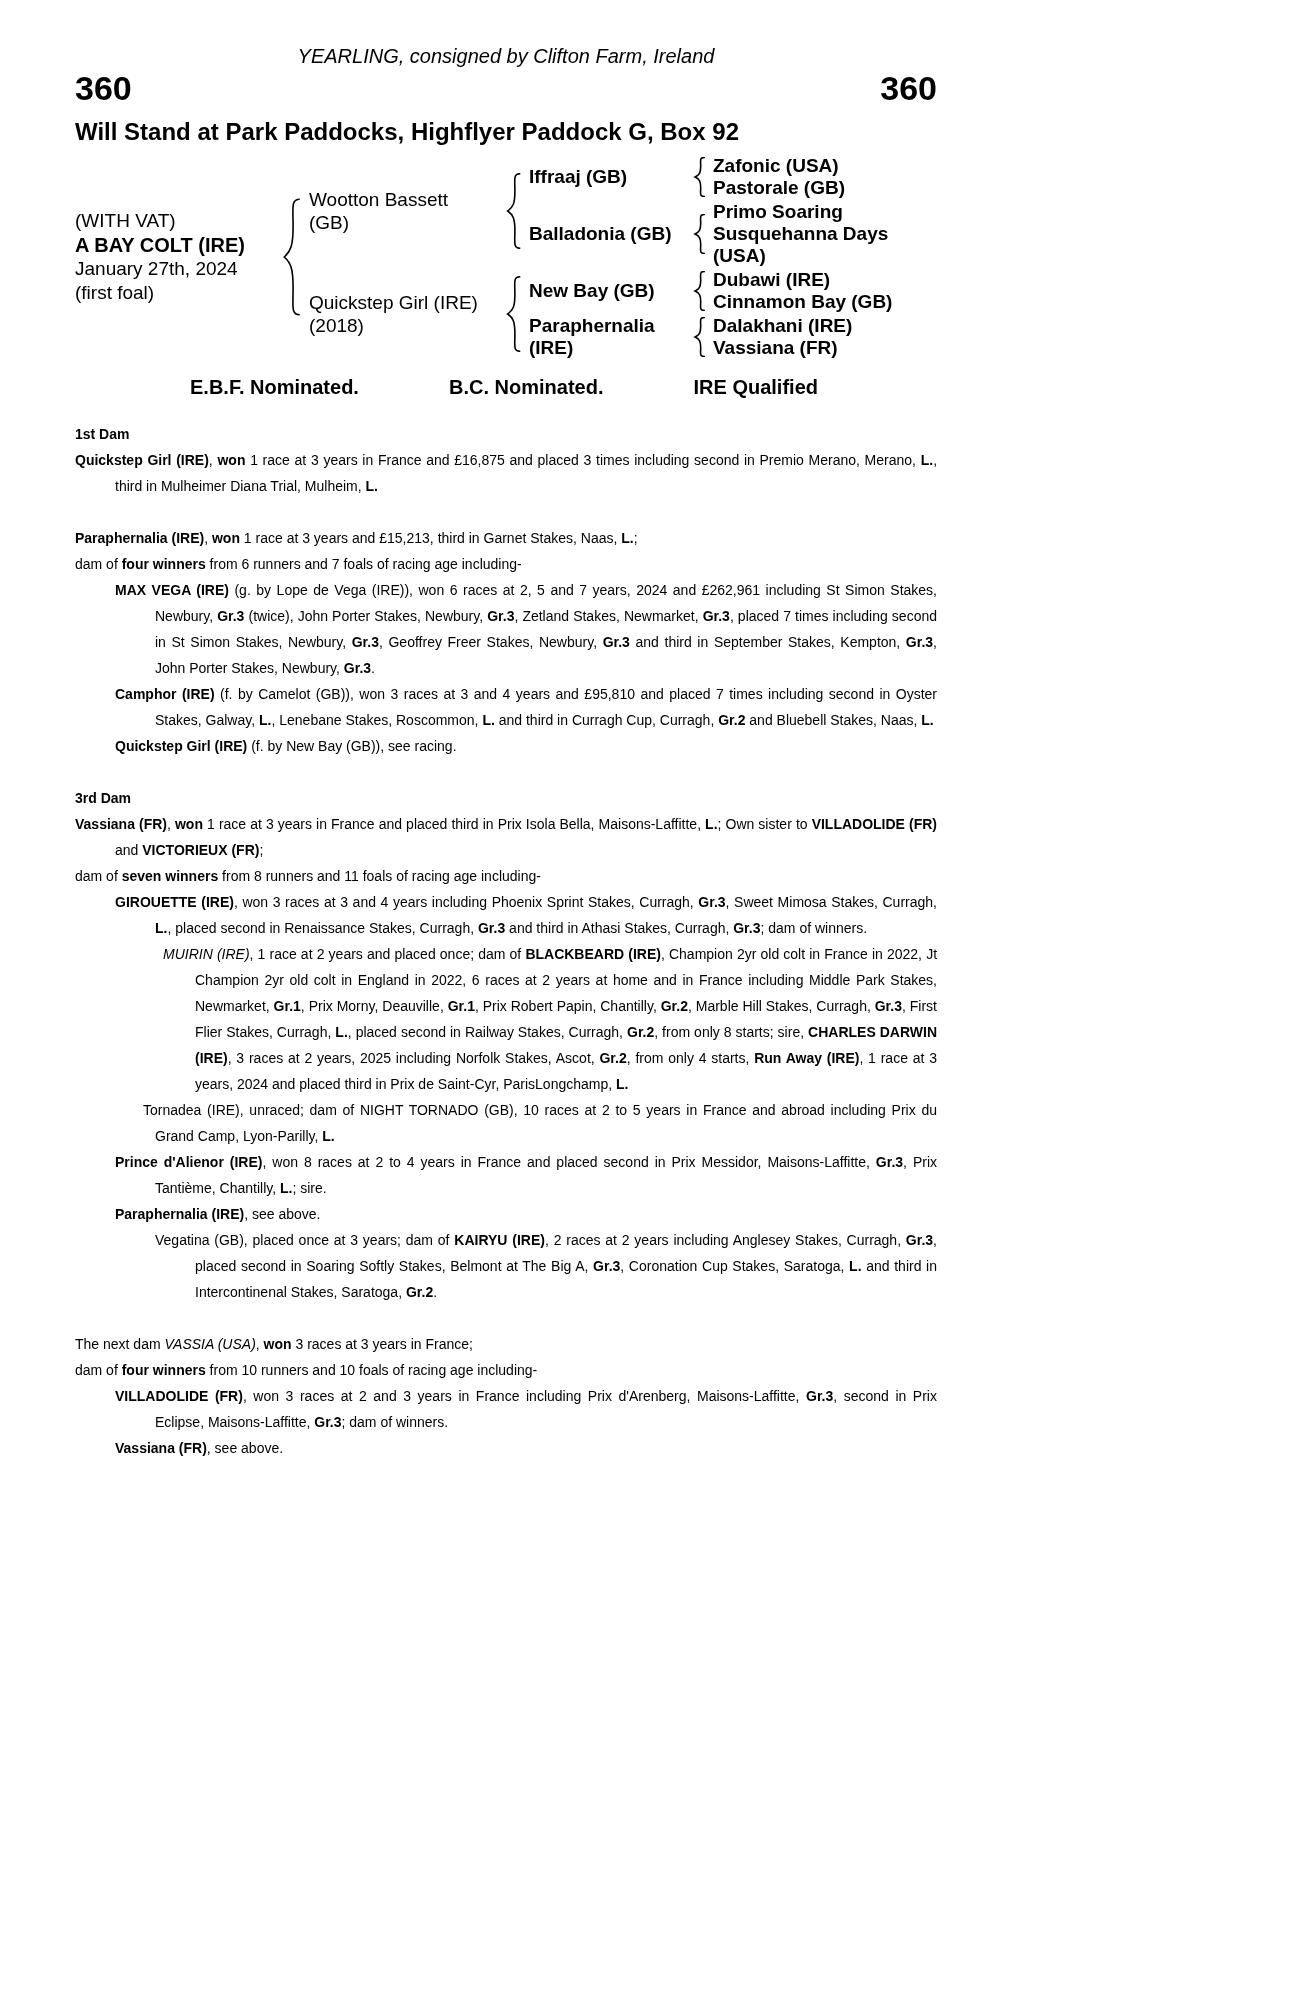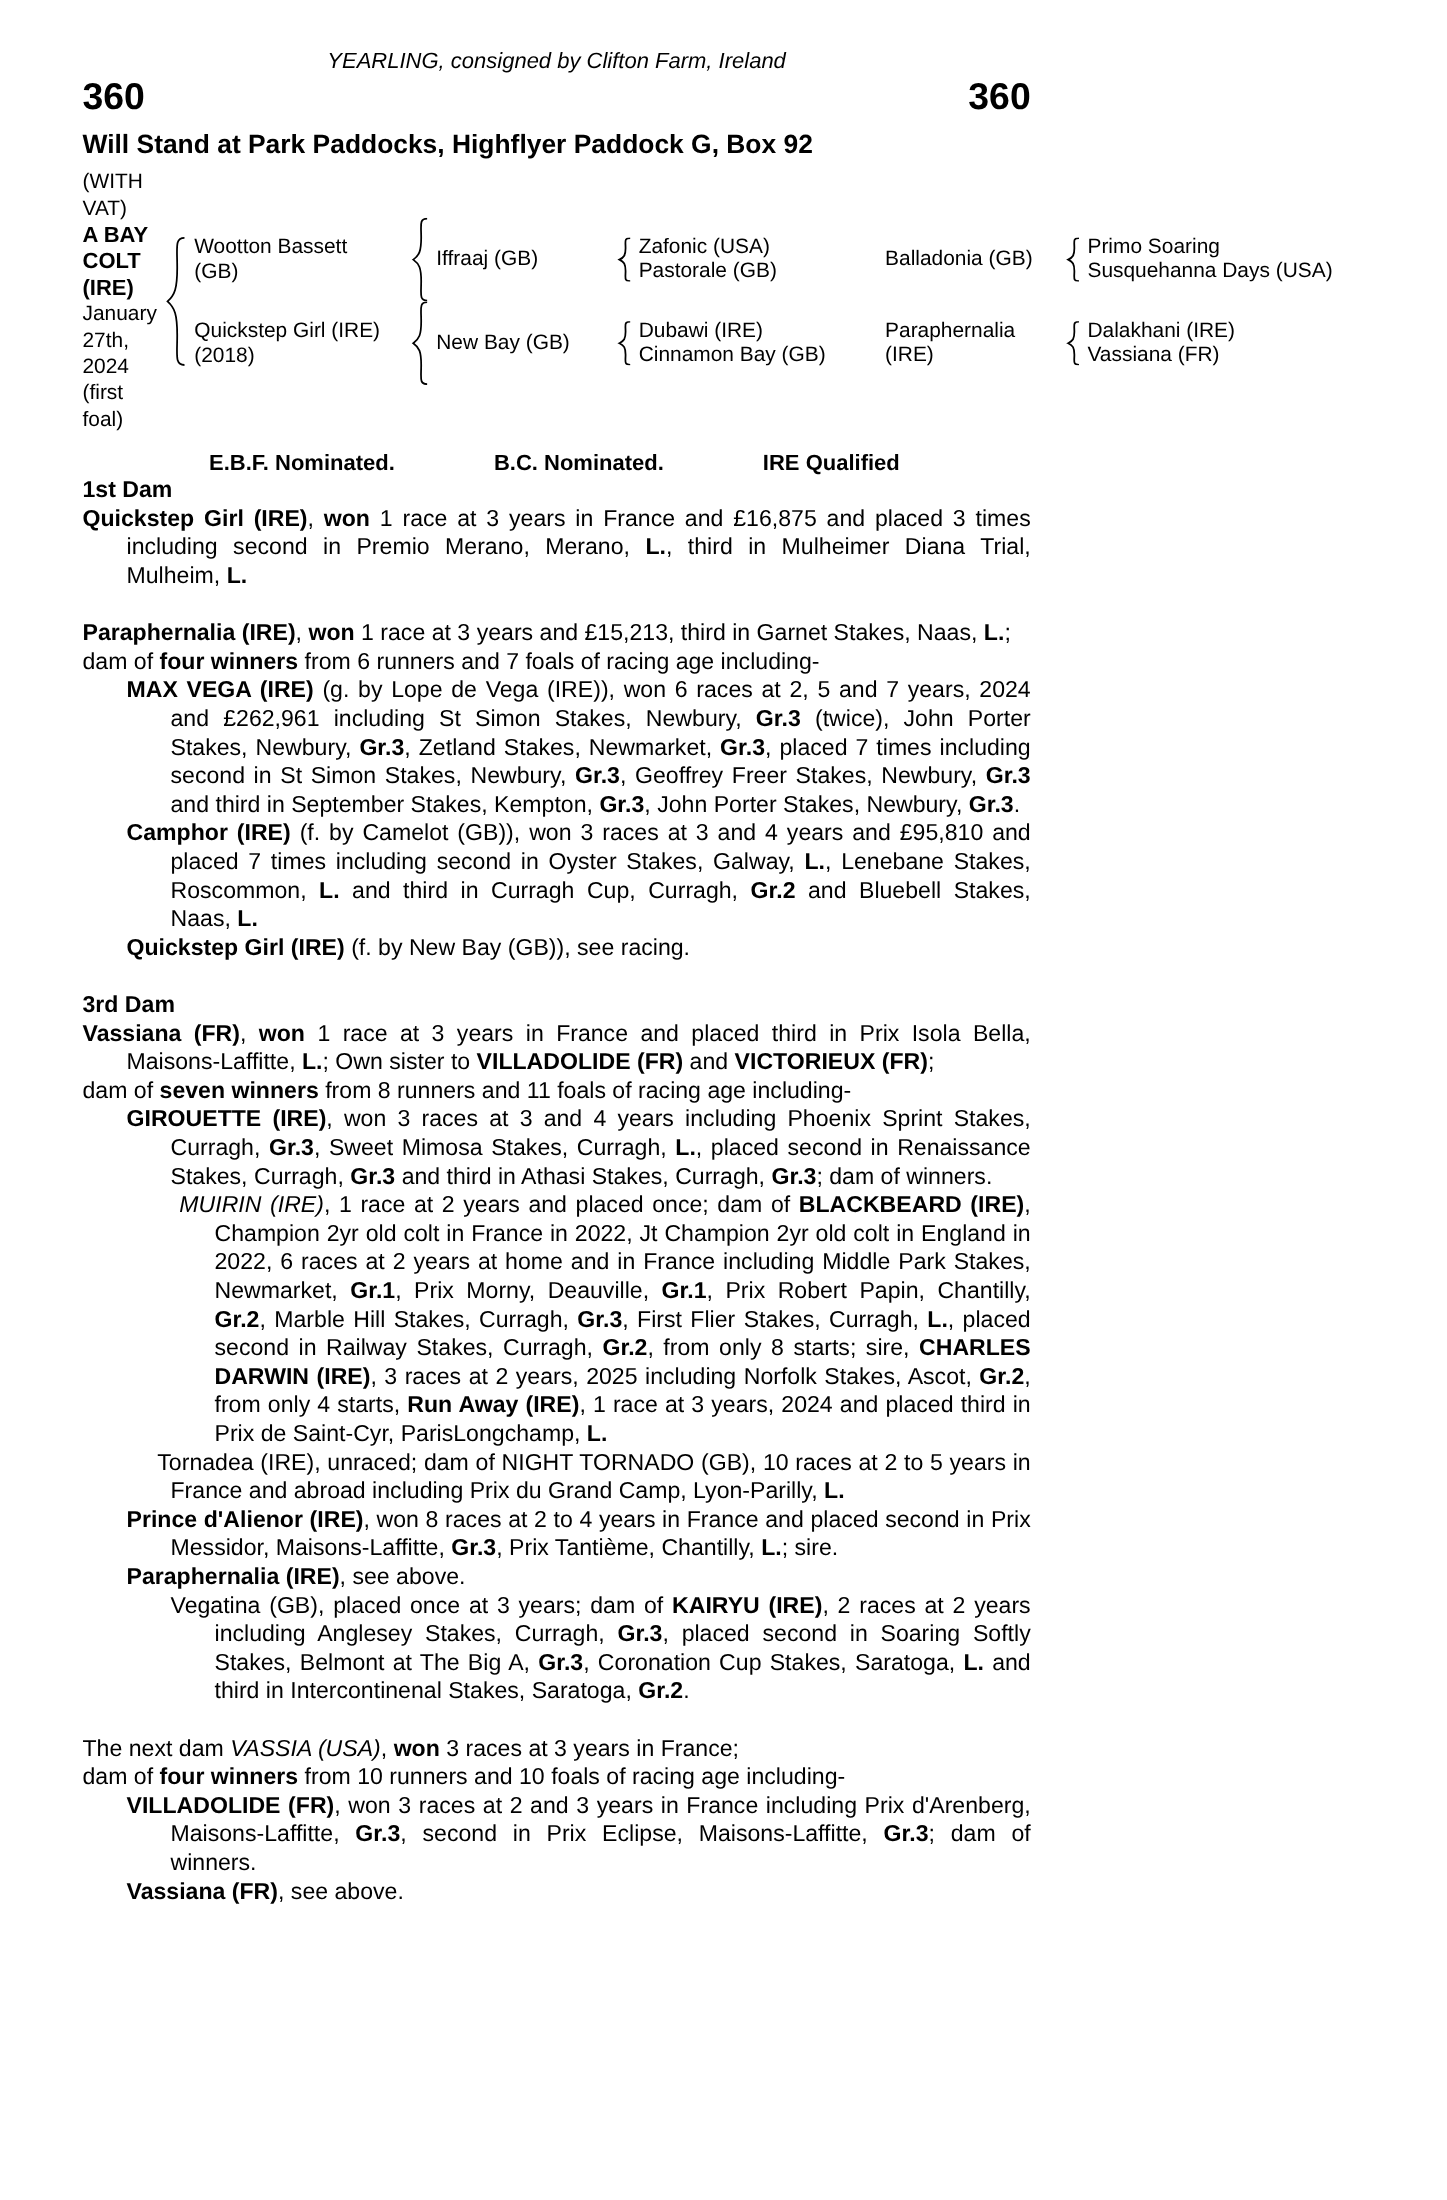--- a/index.html
+++ b/index.html
@@ -49,36 +49,37 @@
   }
   .ped-colt { width: 200px; line-height: 24px; }
   .ped-colt .colt-name { font-weight: bold; font-size: 20px; }
   .brace { display: flex; align-items: center; margin: 0 6px; }
   .b-big svg   { width: 22px; height: 118px; }
   .b-med svg   { width: 18px; height: 76px; }
   .b-small svg { width: 14px; height: 40px; }
   .gen-col { display: flex; flex-direction: column; }
   .half-row { display: flex; align-items: center; }
   .gen1-name { width: 190px; line-height: 23px; }
-  .gen2-stack { display: flex; flex-direction: row; }
+  .gen2-stack { display: flex; flex-direction: column; font-weight: bold; }
   .quarter-row { display: flex; align-items: center; min-height: 46px; padding: 1px 0; }
   .gen2-name { width: 158px; line-height: 22px; }
   .gen3-pair { width: 224px; line-height: 22px; }
   
   .noms {
     display: flex;
     justify-content: space-between;
     font-weight: bold;
     font-size: 20px;
     margin: 16px 0 0 115px;
     width: 628px;
   }
   
   .cat-text {
-    font-size: 21px;
+    margin-top: 22px;
+    font-size: 14px;
     line-height: 26px;
     text-align: justify;
   }
   .dam-section { margin-top: 26px; }
   .dam-section:first-child { margin-top: 0; }
   .dam-heading { font-weight: bold; }
   .cat-par { margin: 0; }
 </style>
 </head>
 <body>

